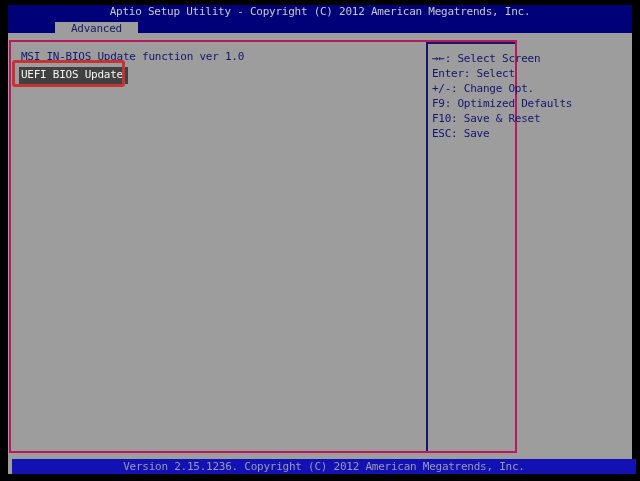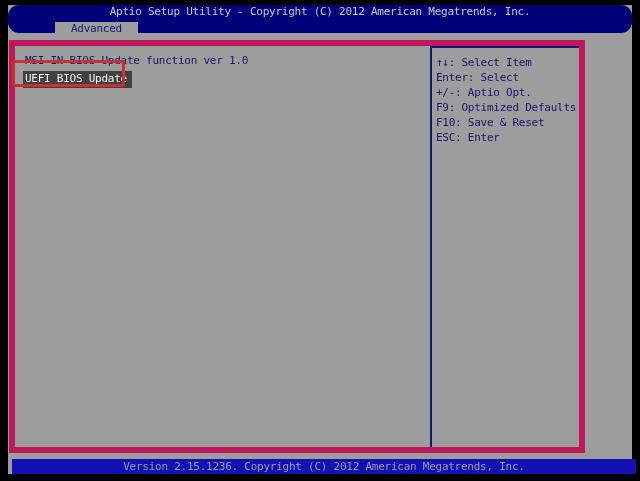--- a/index.html
+++ b/index.html
@@ -10,35 +10,34 @@
     -webkit-font-smoothing:none;
   }
   .frame {
     position:absolute; left:8px; top:5px; width:624px; height:469px;
     background:#9d9d9d;
   }
   
   .topbar {
     position:absolute; left:0; top:0; width:100%; height:28px;
     background:#000078;
-    border-radius:11px;
   }
   .titlebar-text {
     height:14px; line-height:14px; text-align:center;
     color:#c9c9c9; white-space:nowrap;
   }
   .tab {
     position:absolute; left:47px; top:17px; width:83px; height:14px;
     background:#9d9d9d; color:#15156e; text-align:center; line-height:14px;
     cursor:default;
   }
   
   .panels {
-    position:absolute; left:1px; top:35px; width:576px; height:413px;
-    border:6px solid #be185d; box-sizing:border-box;
+    position:absolute; left:1px; top:35px; width:508px; height:413px;
+    border:2px solid #be185d; box-sizing:border-box;
     display:flex; background:#9d9d9d;
   }
   .left-pane {
     width:415px; box-sizing:border-box; padding:7px 4px 0 10px;
     color:#15156e;
   }
   .vdivider { width:2px; background:#15156e; }
   .right-pane { flex:1; display:flex; flex-direction:column; min-width:0; }
   .heading { line-height:16px; white-space:nowrap; }
   .menu-item-row { margin-top:2px; margin-left:-2px; white-space:nowrap; }
@@ -86,26 +85,26 @@
       <div class="menu-item-row">
         <span class="selected-item">UEFI BIOS Update</span>
       </div>
     </div>
 
     <div class="vdivider"></div>
 
     <div class="right-pane">
       <div class="hdivider"></div>
       <div class="key-help">
-        <div>↑↓: Select Item</div>
+        <div>→←: Select Screen</div>
         <div>Enter: Select</div>
-        <div>+/-: Aptio Opt.</div>
+        <div>+/-: Change Opt.</div>
         <div>F9: Optimized Defaults</div>
         <div>F10: Save &amp; Reset</div>
-        <div>ESC: Enter</div>
+        <div>ESC: Save</div>
       </div>
     </div>
 
   </div>
 
   <div class="versionbar">
     <span>Version 2.15.1236. Copyright (C) 2012 American Megatrends, Inc.</span>
   </div>
 
 </div>

